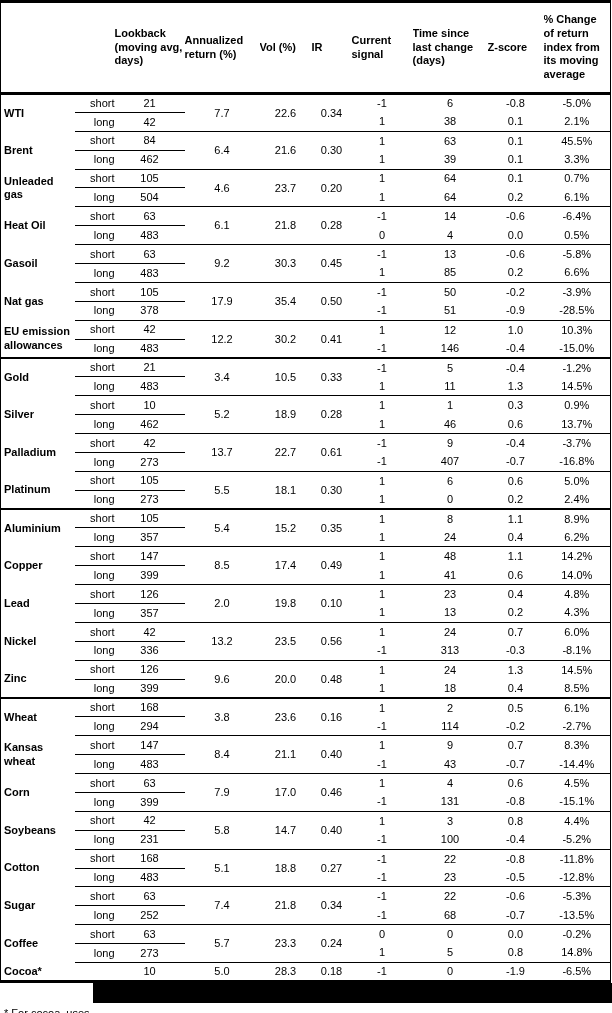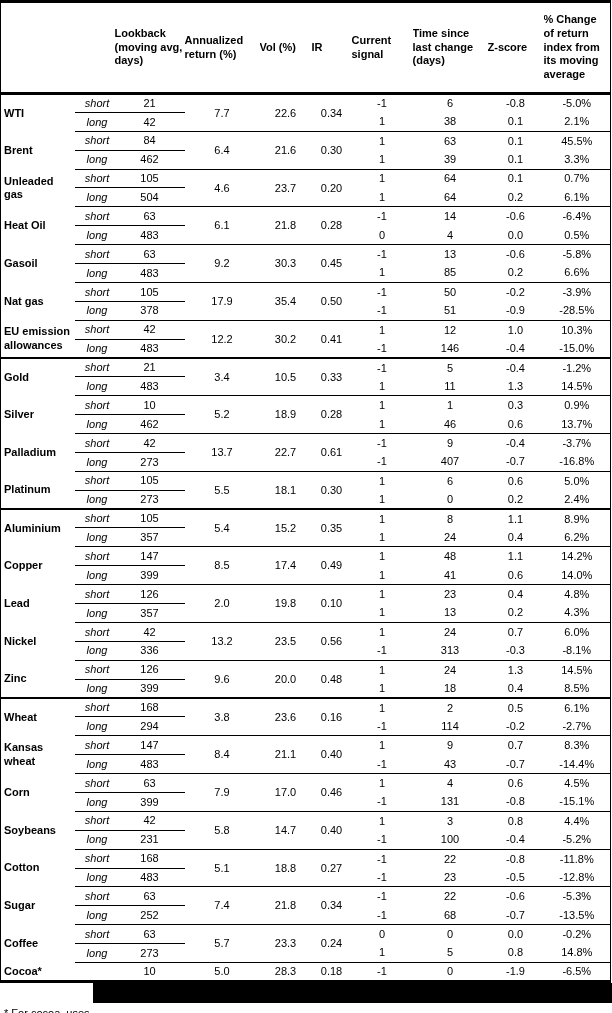--- a/index.html
+++ b/index.html
@@ -26,21 +26,21 @@
   .sig thead tr { height: 92px; }
   .sig thead th {
     font-weight: bold;
     text-align: left;
     border-bottom: 3px solid #000;
     line-height: 1.25;
   }
   .sig tbody tr { height: 18.9px; }
   .sig tbody td { text-align: center; }
   .sig td.name  { text-align: left; padding-left: 3px; line-height: 1.2; }
-  .sig td.sl    { text-align: center; padding-left: 5px; font-style: italic; }
+  .sig td.sl    { text-align: right; padding-left: 5px; }
 
   
   .sig tr.c-start td { border-top: 1px solid #000; }
   .sig tr.c-start td.name { border-top: 0 solid #000; font-weight: bold; }
   
   .sig tr.g-start td, .sig tr.g-start td.name { border-top: 2px solid #000; }
   
   .sig td.half { border-bottom: 1px solid #000; }
 
   .footnote {

